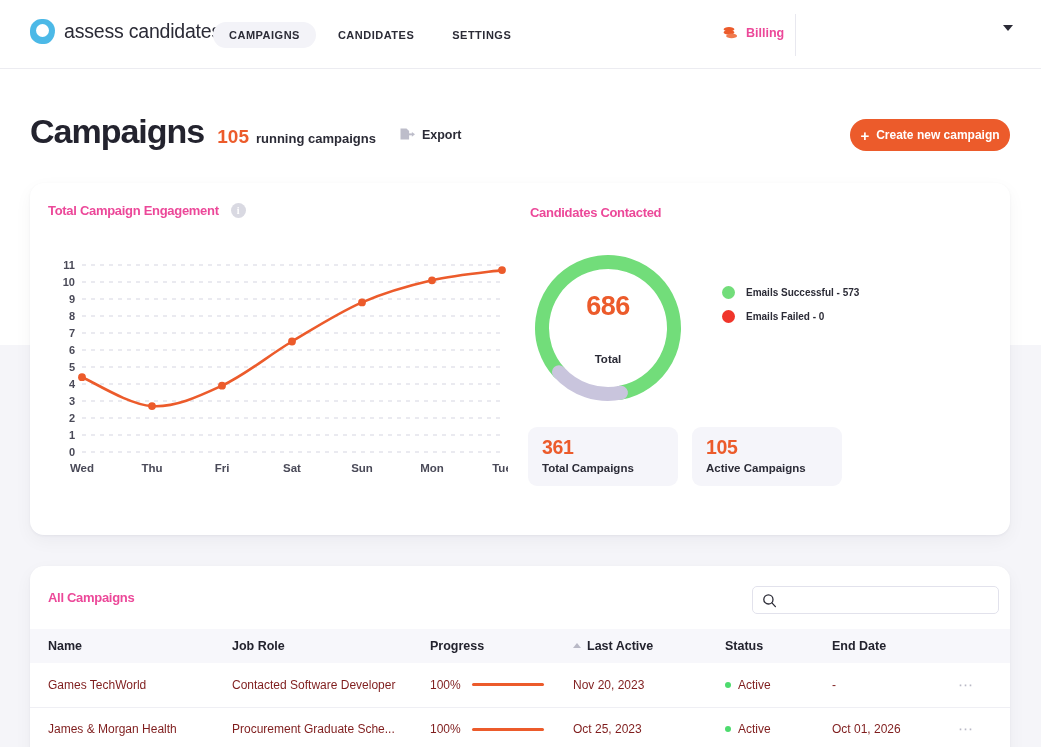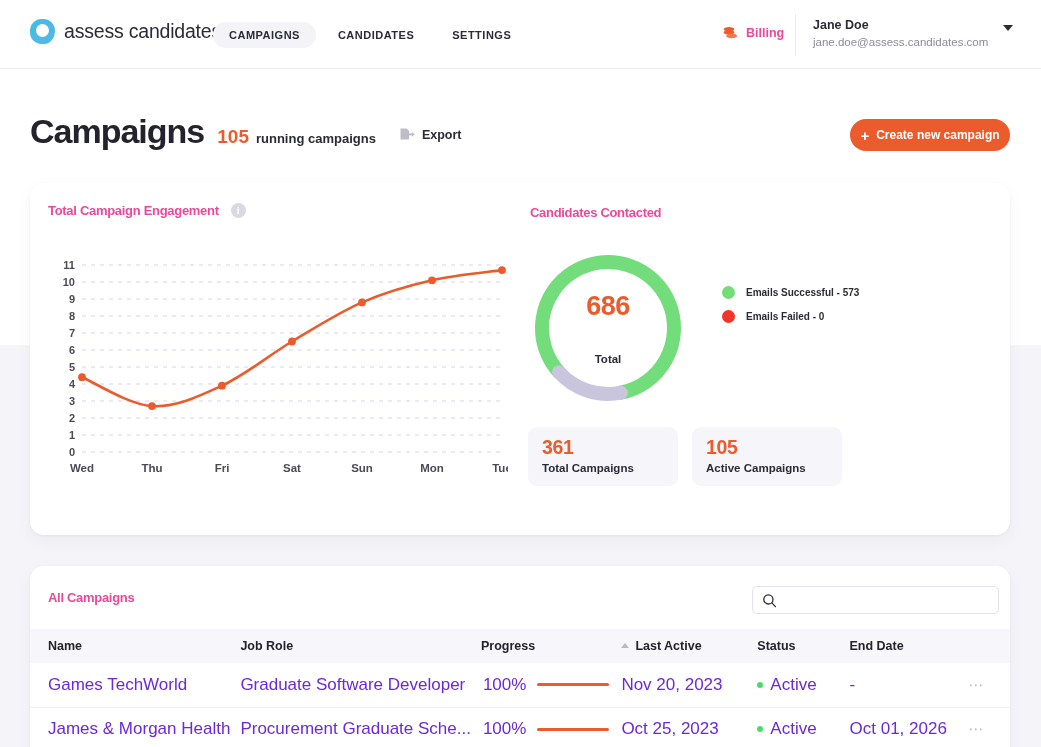--- a/index.html
+++ b/index.html
@@ -139,25 +139,25 @@
     background: #f7f7fb; text-align: left; font-size: 12.5px; font-weight: bold;
     color: #23232e; height: 34px; padding: 0 10px 0 0; white-space: nowrap;
   }
   thead th:first-child { padding-left: 18px; }
   .sort-caret {
     display: inline-block; width: 0; height: 0; vertical-align: 2px; margin-right: 6px;
     border-left: 4px solid transparent; border-right: 4px solid transparent;
     border-bottom: 5px solid #b9b9c6; cursor: pointer;
   }
   tbody td {
-    font-size: 17px; color: #6d28d9; height: 44px; padding: 0 10px 0 0;
+    font-size: 12px; color: #7f1d1d; height: 44px; padding: 0 10px 0 0;
     border-bottom: 1px solid #efeff4; white-space: nowrap;
   }
   tbody td:first-child { padding-left: 18px; }
-  .progress-cell { display: flex; align-items: center; gap: 11px; justify-content: center; }
+  .progress-cell { display: flex; align-items: center; gap: 11px; }
   .progress-bar { width: 72px; height: 3px; background: #ec5b2b; border-radius: 2px; }
   .status-cell { display: flex; align-items: center; gap: 7px; }
   .status-dot { width: 6px; height: 6px; border-radius: 50%; background: #4ddb6e; }
   .kebab { color: #b9b9c6; font-size: 15px; letter-spacing: 1px; cursor: pointer; text-align: left; }
 
   
   .c-name   { width: 202px; }
   .c-role   { width: 198px; }
   .c-prog   { width: 143px; }
   .c-last   { width: 152px; }
@@ -190,24 +190,20 @@
       <svg width="17" height="16" viewBox="0 0 17 16">
         <ellipse cx="7" cy="4.2" rx="5.4" ry="2.2" fill="#ec5b2b"></ellipse>
         <ellipse cx="7" cy="7.4" rx="5.4" ry="2.2" fill="#ec5b2b"></ellipse>
         <ellipse cx="9.6" cy="10.9" rx="5.4" ry="2.3" fill="#f07a4e"></ellipse>
       </svg>
       <span class="billing-label">Billing</span>
     </div>
 
     <div class="divider-v"></div>
 
-    <div class="account">
-      <div class="account-name">Jane Doe</div>
-      <div class="account-email">jane.doe@assess.candidates.com</div>
-    </div>
     <div class="caret"></div>
   </div>
 
   <div class="page-head">
     <span class="page-title">Campaigns</span>
     <span class="running-count">105</span>
     <span class="running-label">running campaigns</span>
     <span class="export">
       <svg width="17" height="16" viewBox="0 0 17 16">
         <path d="M1.5 1.5h6l2.6 2.6v8.4h-8.6z" fill="#bdbdca"></path>
@@ -334,21 +330,21 @@
             <span class="sort-caret"></span><span>Last Active</span>
           </th>
           <th class="c-status">Status</th>
           <th class="c-end">End Date</th>
           <th class="c-menu"></th>
         </tr>
       </thead>
       <tbody>
         <tr>
           <td>Games TechWorld</td>
-          <td>Graduate Software Developer</td>
+          <td>Contacted Software Developer</td>
           <td>
             <span class="progress-cell">
               <span>100%</span>
               <span class="progress-bar"></span>
             </span>
           </td>
           <td>Nov 20, 2023</td>
           <td>
             <span class="status-cell">
               <span class="status-dot"></span>

